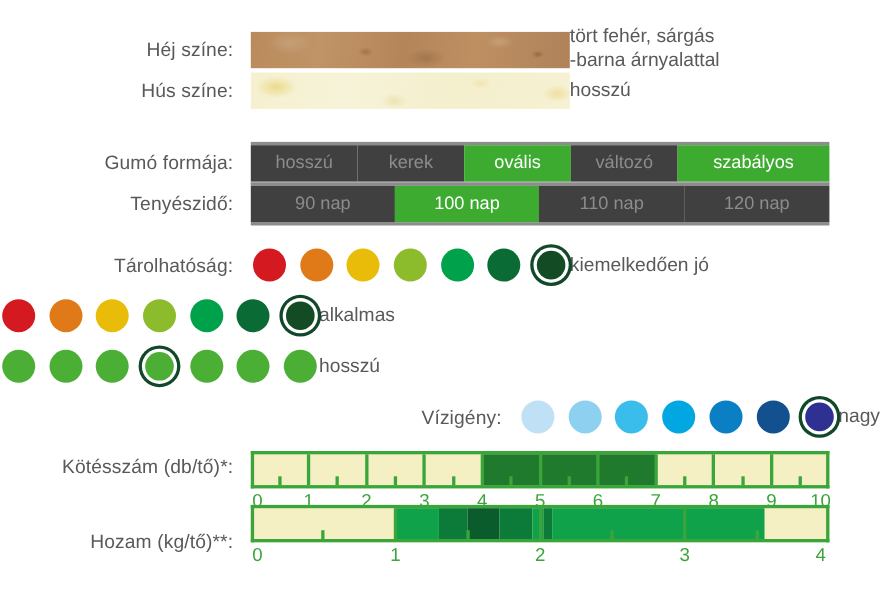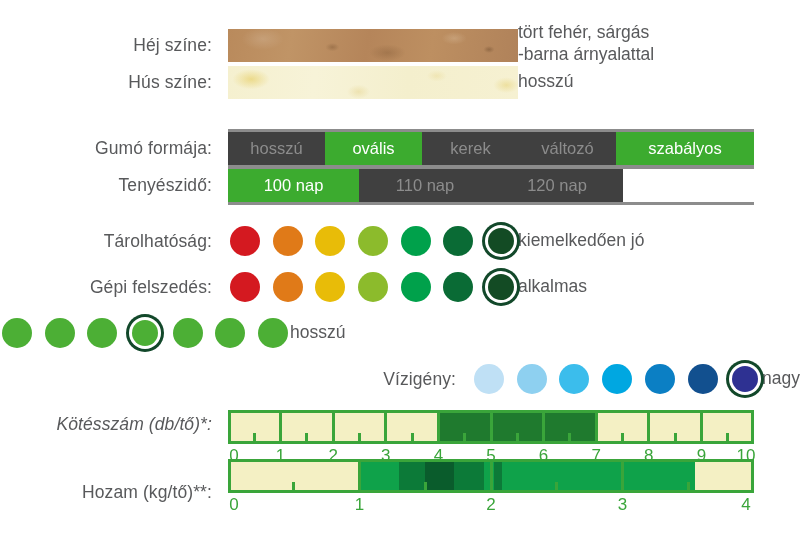--- a/index.html
+++ b/index.html
@@ -193,30 +193,31 @@
     <div class="field">
       <div class="swatch flesh"></div>
     </div>
     <div class="val">hosszú</div>
   </div>
 
   <div class="row" style="top:129px;height:39px;">
     <div class="lbl">Gumó formája:</div>
     <div class="segbar" id="segbar-shape">
         <div class="seg" style="width: 97px;">hosszú</div>
+        <div class="seg" style="width: 97px;">kerek</div>
         <div class="seg on" style="width: 97px;">ovális</div>
-        <div class="seg" style="width: 97px;">kerek</div>
         <div class="seg" style="width: 97px;">változó</div>
         <div class="seg on" style="width: 138px;">szabályos</div>
       </div>
   </div>
 
   <div class="row" style="top:175px;height:21px;">
     <div class="lbl">Tenyészidő:</div>
     <div class="segbar" id="segbar-period">
+        <div class="seg" style="width: 131px;">90 nap</div>
         <div class="seg on" style="width: 131px;">100 nap</div>
         <div class="seg" style="width: 132px;">110 nap</div>
         <div class="seg" style="width: 132px;">120 nap</div>
       </div>
   </div>
 
   <div class="row" style="top:221px;height:40px;">
     <div class="lbl">Tárolhatóság:</div>
     <div class="field">
       <div class="dots" id="dots-storability">
@@ -240,21 +241,20 @@
           </div>
           <div class="dotwrap sel">
             <span class="dot" style="background: rgb(19, 75, 36);"></span>
           </div>
         </div>
     </div>
     <div class="val">kiemelkedően jó</div>
   </div>
 
   <div class="row" style="top:267px;height:40px;">
-    <div class="lbl">Gépi felszedés:</div>
     <div class="field">
       <div class="dots" id="dots-machine">
           <div class="dotwrap">
             <span class="dot" style="background: rgb(212, 25, 32);"></span>
           </div>
           <div class="dotwrap">
             <span class="dot" style="background: rgb(224, 122, 24);"></span>
           </div>
           <div class="dotwrap">
             <span class="dot" style="background: rgb(232, 188, 8);"></span>
@@ -329,21 +329,21 @@
           </div>
           <div class="dotwrap sel">
             <span class="dot" style="background: rgb(46, 49, 146);"></span>
           </div>
         </div>
     </div>
     <div class="val">nagy</div>
   </div>
 
   <div class="row" style="top:410px;height:58px;align-items:flex-start;">
-    <div class="lbl" style="padding-top:4px;font-style:italic;">Kötésszám (db/tő)*:</div>
+    <div class="lbl" style="padding-top:4px;">Kötésszám (db/tő)*:</div>
     <div class="scalewrap">
       <div class="track" id="track-0">
           <div class="fill" style="left: 210.4px; width: 157.8px; background: rgb(31, 122, 46);"></div>
           <div class="tick minor" style="left: 24.8px;"></div>
           <div class="tick major" style="left: 51.1px;"></div>
           <div class="tick minor" style="left: 77.4px;"></div>
           <div class="tick major" style="left: 103.7px;"></div>
           <div class="tick minor" style="left: 130px;"></div>
           <div class="tick major" style="left: 156.3px;"></div>
           <div class="tick minor" style="left: 182.6px;"></div>

